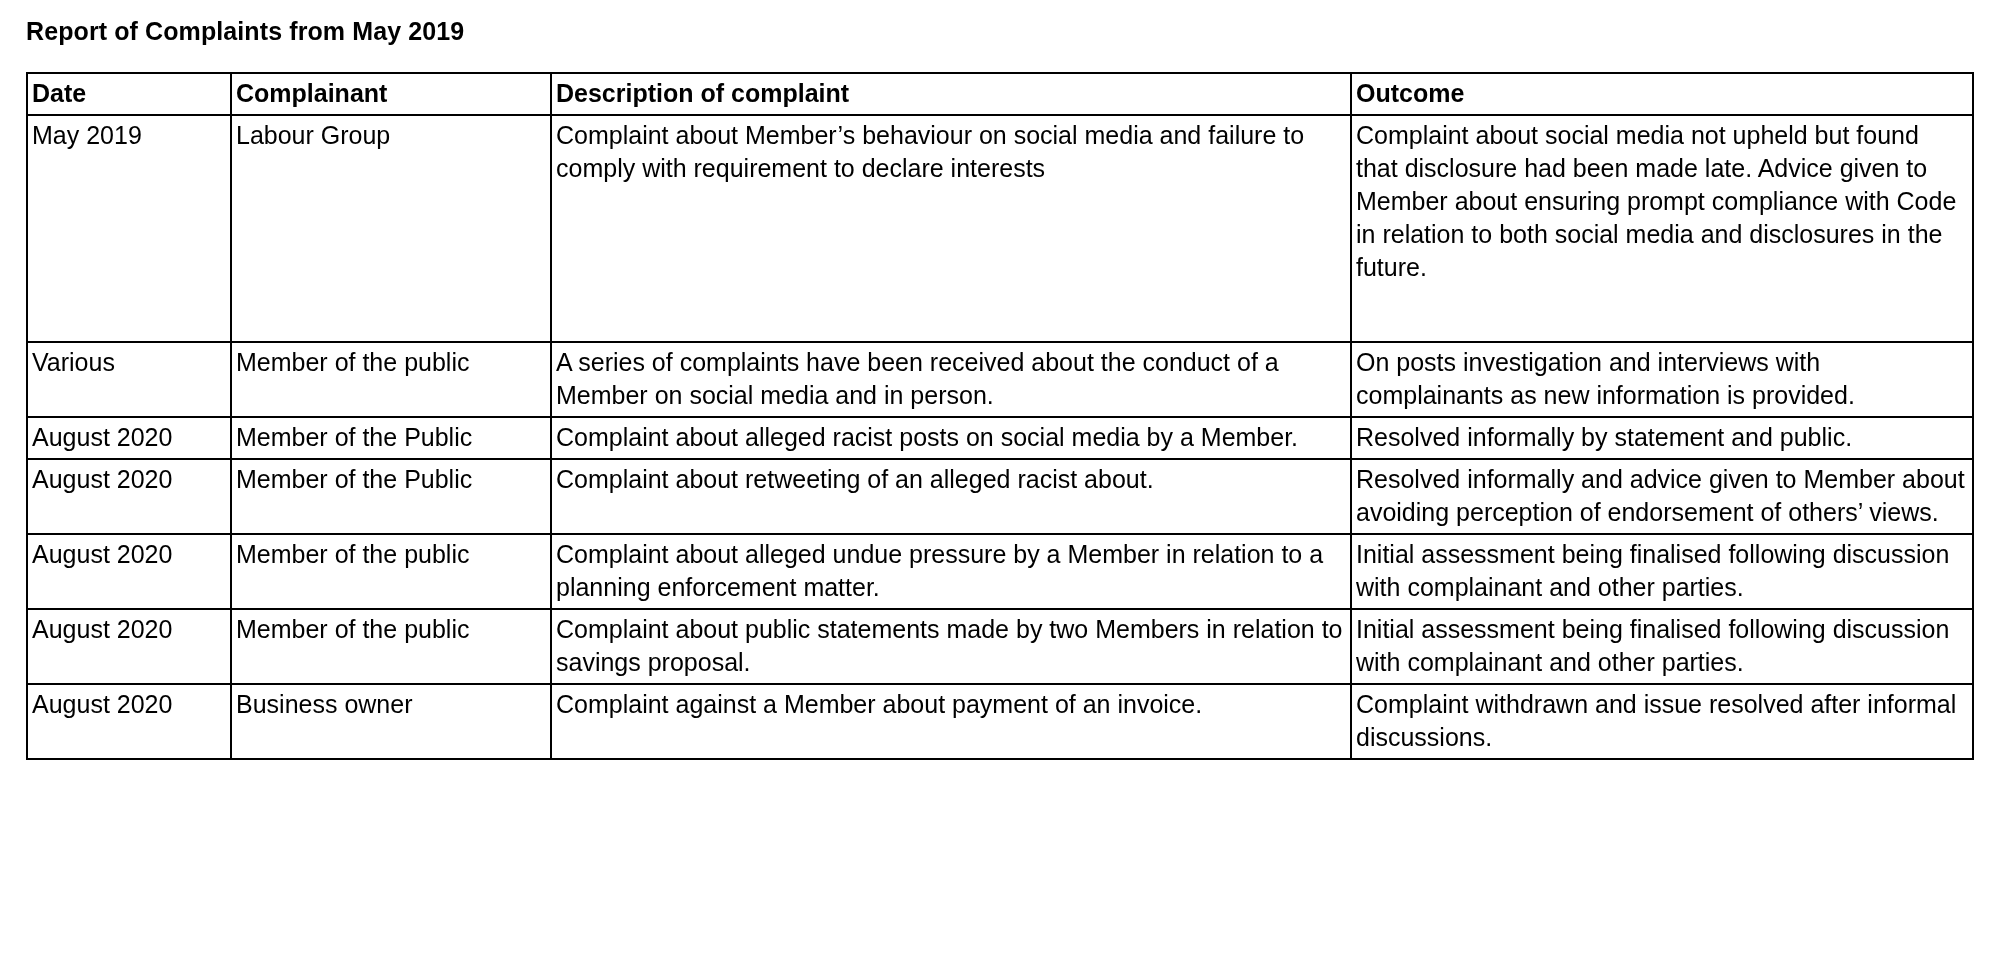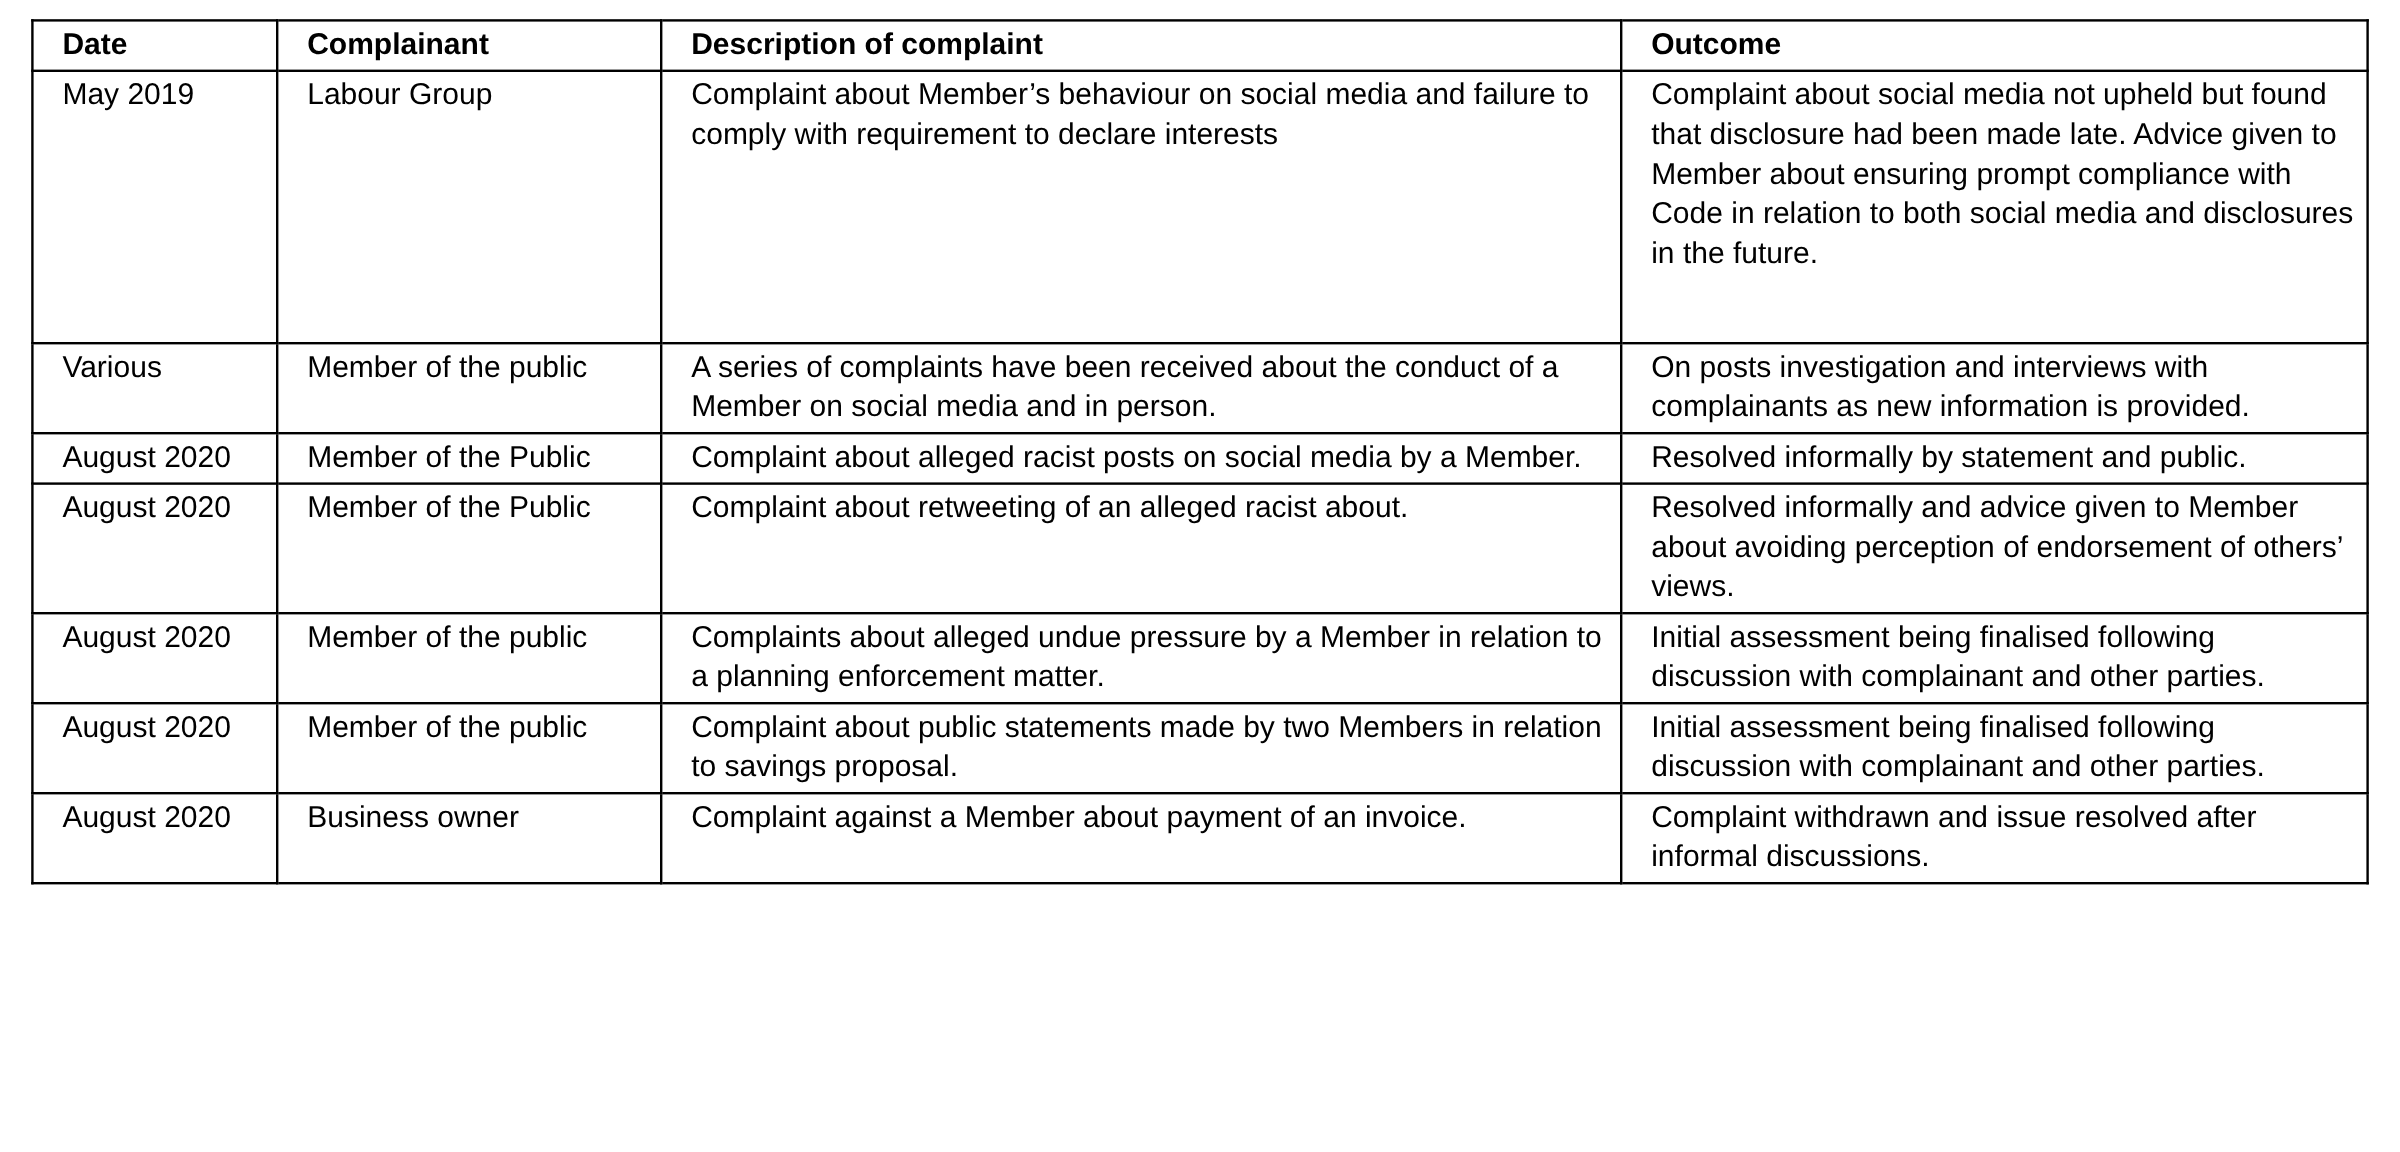--- a/index.html
+++ b/index.html
@@ -38,21 +38,21 @@
   }
   table.complaints col.c-date       { width: 204px; }
   table.complaints col.c-complainant{ width: 320px; }
   table.complaints col.c-desc       { width: 800px; }
   table.complaints col.c-outcome    { width: 622px; }
 
   table.complaints th,
   table.complaints td {
     border: 2px solid #000000;
     vertical-align: top;
-    padding: 3px 6px 4px 24px;
+    padding: 3px 6px 4px 4px;
     font-size: 25px;
     line-height: 1.32;
     text-align: left;
     word-wrap: break-word;
     overflow-wrap: break-word;
   }
   table.complaints th {
     font-weight: bold;
     white-space: nowrap;
   }
@@ -69,20 +69,21 @@
   }
   table.complaints tr.row-three td {
     height: 60px;
   }
 </style>
 </head>
 <body>
 
 <div class="page">
 
+  <h1 class="doc-title">Report of Complaints from May 2019</h1>
 
   <table class="complaints">
     <colgroup>
       <col class="c-date">
       <col class="c-complainant">
       <col class="c-desc">
       <col class="c-outcome">
     </colgroup>
     <thead>
       <tr>
@@ -113,21 +114,21 @@
       </tr>
       <tr>
         <td>August 2020</td>
         <td>Member of the Public</td>
         <td>Complaint about retweeting of an alleged racist about.</td>
         <td>Resolved informally and advice given to Member about avoiding perception of endorsement of others’ views.</td>
       </tr>
       <tr>
         <td>August 2020</td>
         <td>Member of the public</td>
-        <td>Complaints about alleged undue pressure by a Member in relation to a planning enforcement matter.</td>
+        <td>Complaint about alleged undue pressure by a Member in relation to a planning enforcement matter.</td>
         <td>Initial assessment being finalised following discussion with complainant and other parties.</td>
       </tr>
       <tr>
         <td>August 2020</td>
         <td>Member of the public</td>
         <td>Complaint about public statements made by two Members in relation to savings proposal.</td>
         <td>Initial assessment being finalised following discussion with complainant and other parties.</td>
       </tr>
       <tr>
         <td>August 2020</td>

